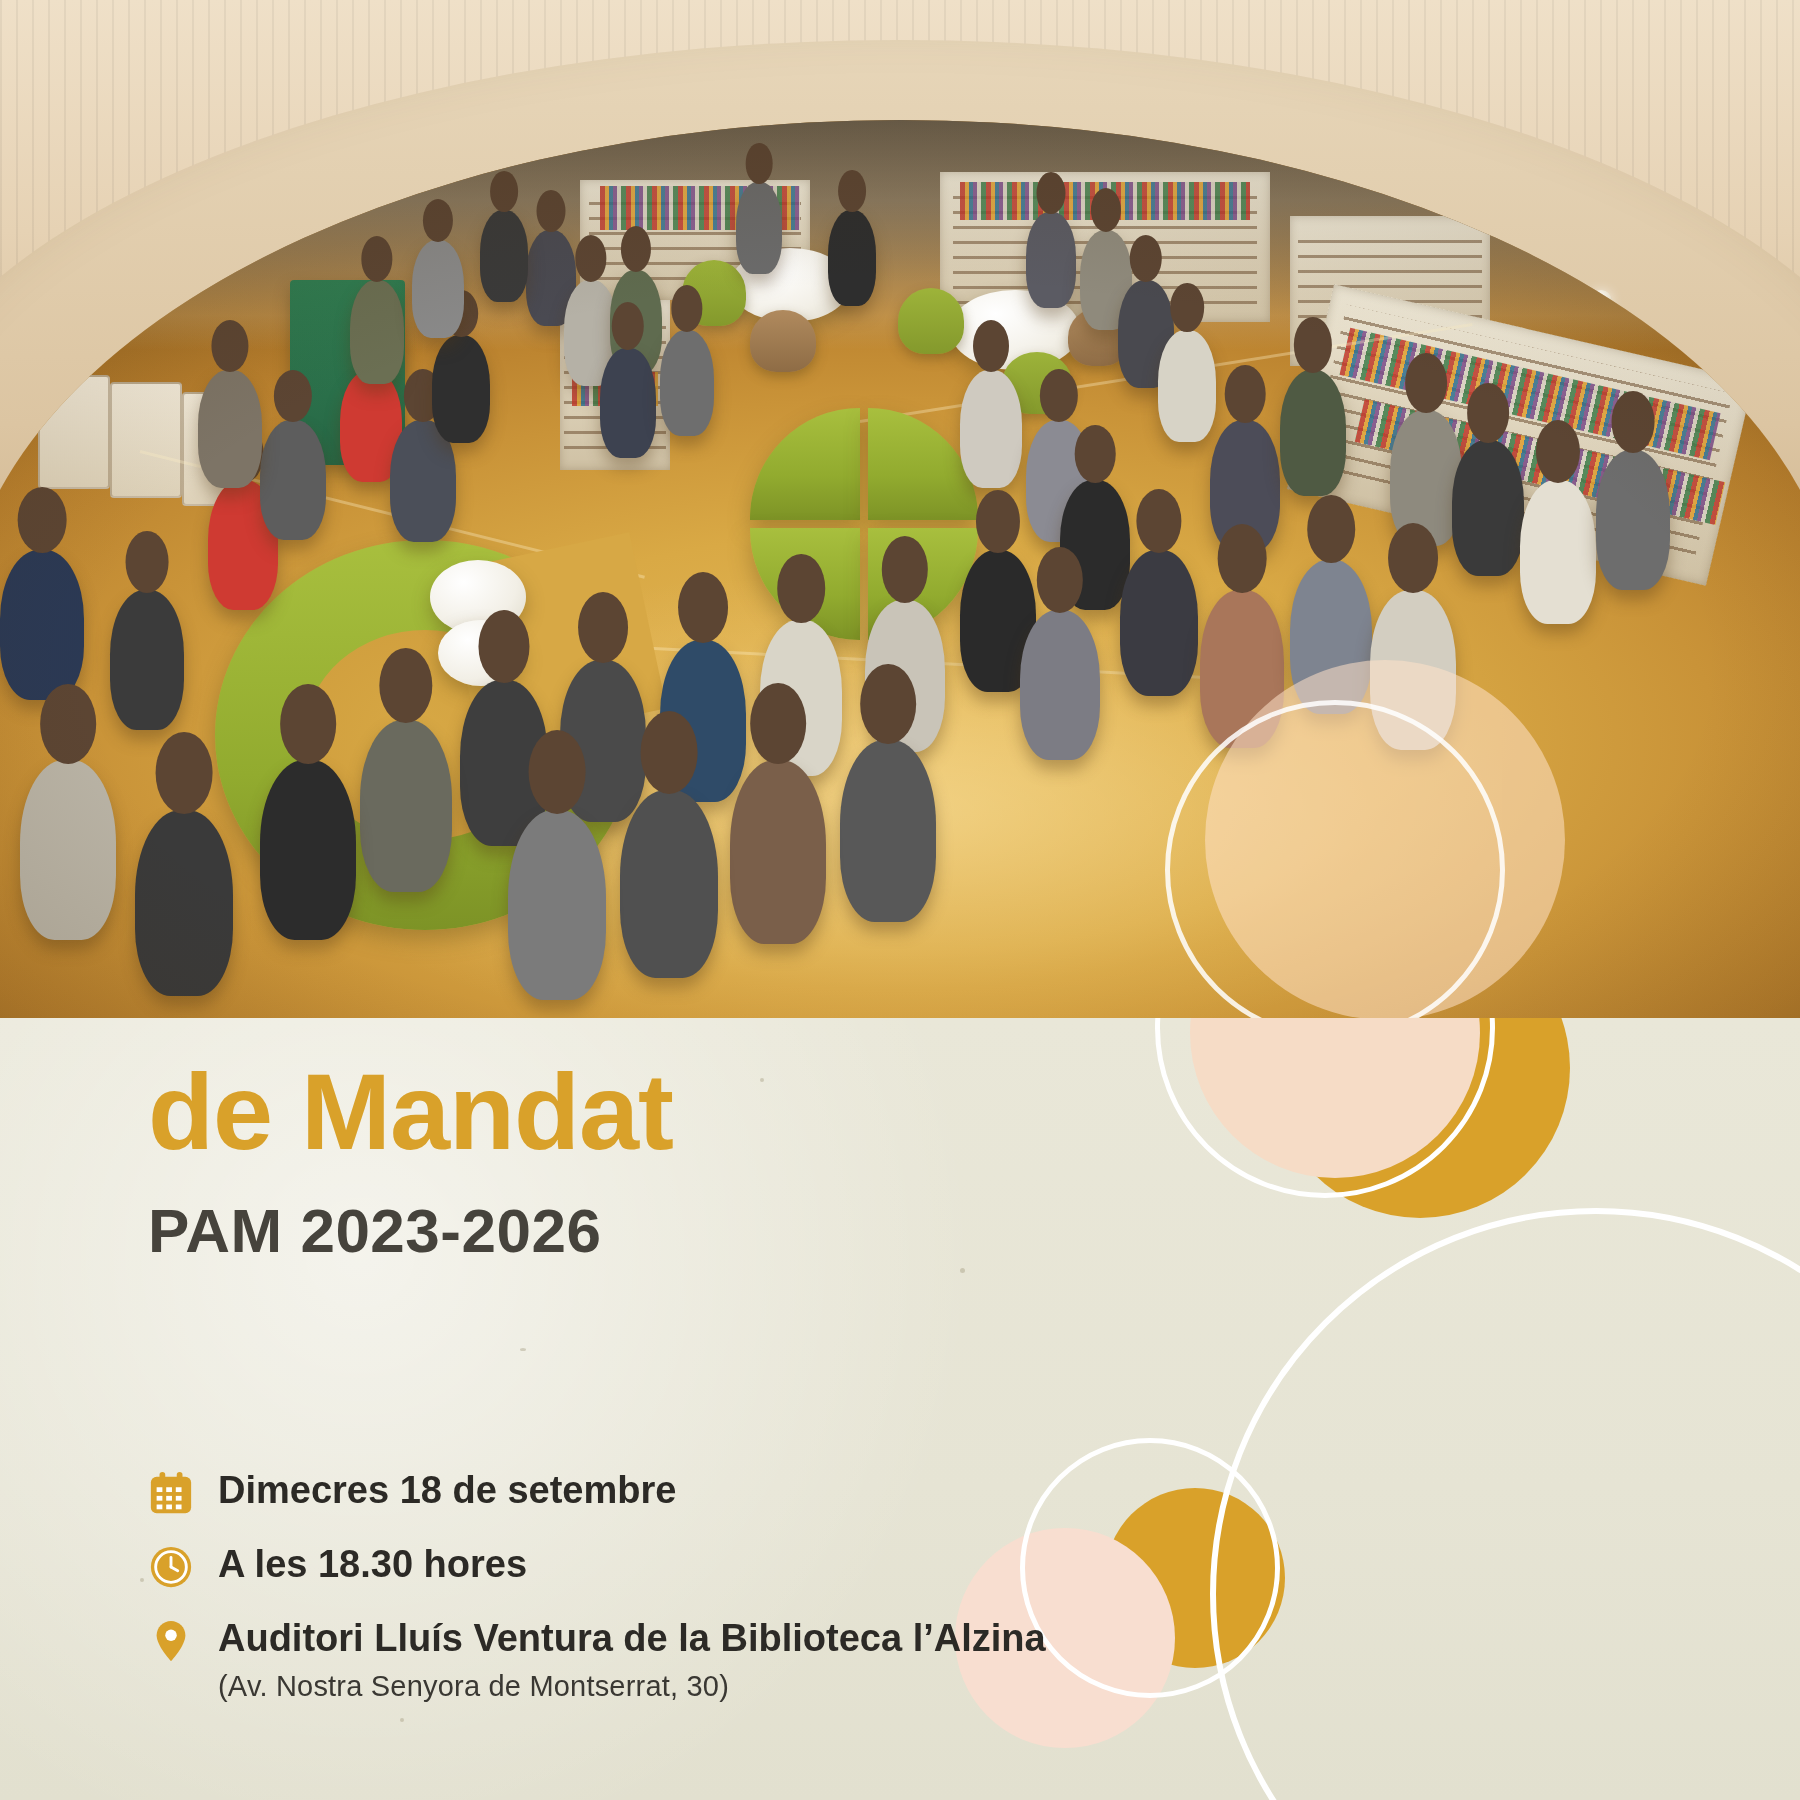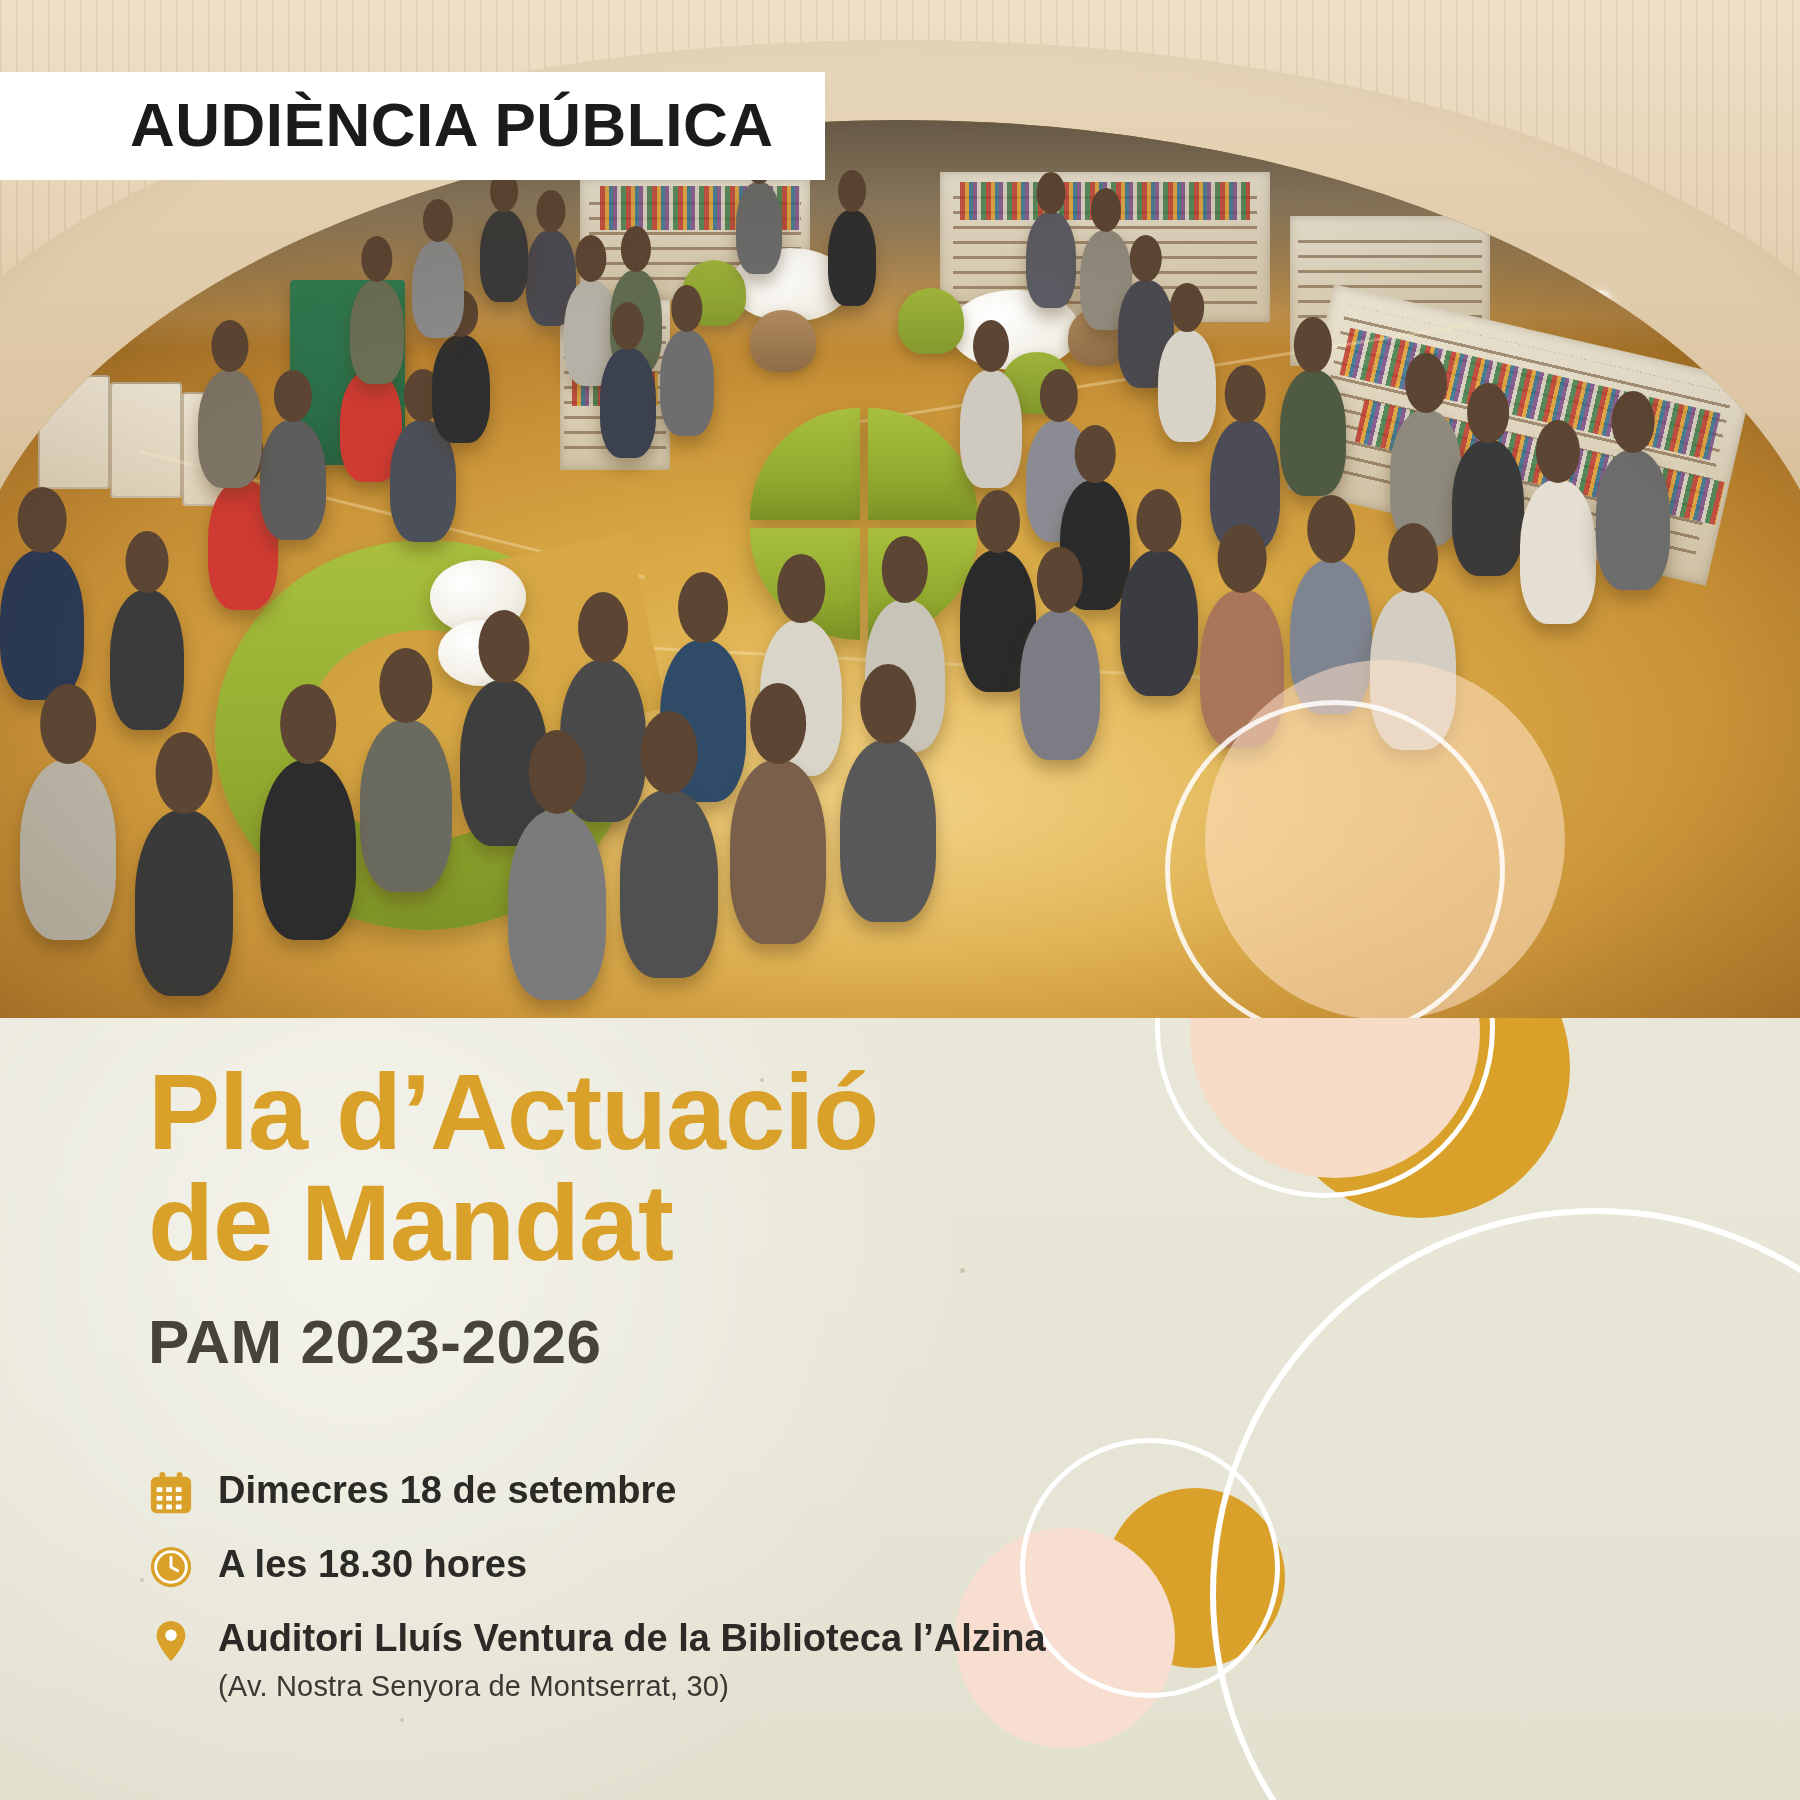--- a/index.html
+++ b/index.html
@@ -505,23 +505,20 @@
           <span class="head"></span>
         </div>
 
       <div class="photo-vignette"></div>
     </div>
 
     <div class="photo-deco" style="left:1205px; top:660px; width:360px; height:360px; background:rgba(255,226,200,0.55);"></div>
     <div class="photo-deco" style="left:1165px; top:700px; width:330px; height:330px; border:5px solid rgba(255,255,255,0.85);"></div>
   </div>
 
-  <div class="badge">
-    <div class="badge-text">AUDIÈNCIA PÚBLICA</div>
-  </div>
 
   <div class="panel">
 
     <div class="deco" style="left:1270px; top:-100px; width:300px; height:300px; background:#d9a12a;"></div>
     <div class="deco" style="left:1190px; top:-130px; width:290px; height:290px; background:#f6dcc6;"></div>
     <div class="deco-ring" style="left:1155px; top:-160px; width:330px; height:330px;"></div>
 
     <div class="deco" style="left:1105px; top:470px; width:180px; height:180px; background:#d9a12a;"></div>
     <div class="deco" style="left:955px; top:510px; width:220px; height:220px; background:#f8ded0;"></div>
     <div class="deco-ring" style="left:1020px; top:420px; width:250px; height:250px;"></div>
@@ -529,21 +526,20 @@
 
     <div class="speckle" style="left:250px; top:120px; width:5px; height:5px;"></div>
     <div class="speckle" style="left:760px; top:60px; width:4px; height:4px;"></div>
     <div class="speckle" style="left:520px; top:330px; width:6px; height:3px;"></div>
     <div class="speckle" style="left:960px; top:250px; width:5px; height:5px;"></div>
     <div class="speckle" style="left:140px; top:560px; width:4px; height:4px;"></div>
     <div class="speckle" style="left:680px; top:620px; width:5px; height:3px;"></div>
     <div class="speckle" style="left:400px; top:700px; width:4px; height:4px;"></div>
 
     <div class="titles">
-      <div class="title-main">Pla d’Actuació</div>
       <div class="title-main">de Mandat</div>
       <div class="title-sub">PAM 2023-2026</div>
     </div>
 
     <div class="details">
 
       <div class="detail-row">
         <span class="detail-icon">
           <svg viewBox="0 0 48 48" width="46" height="46" aria-hidden="true">
             <rect x="3" y="7" width="42" height="38" rx="6" fill="#d9a12a"></rect>

